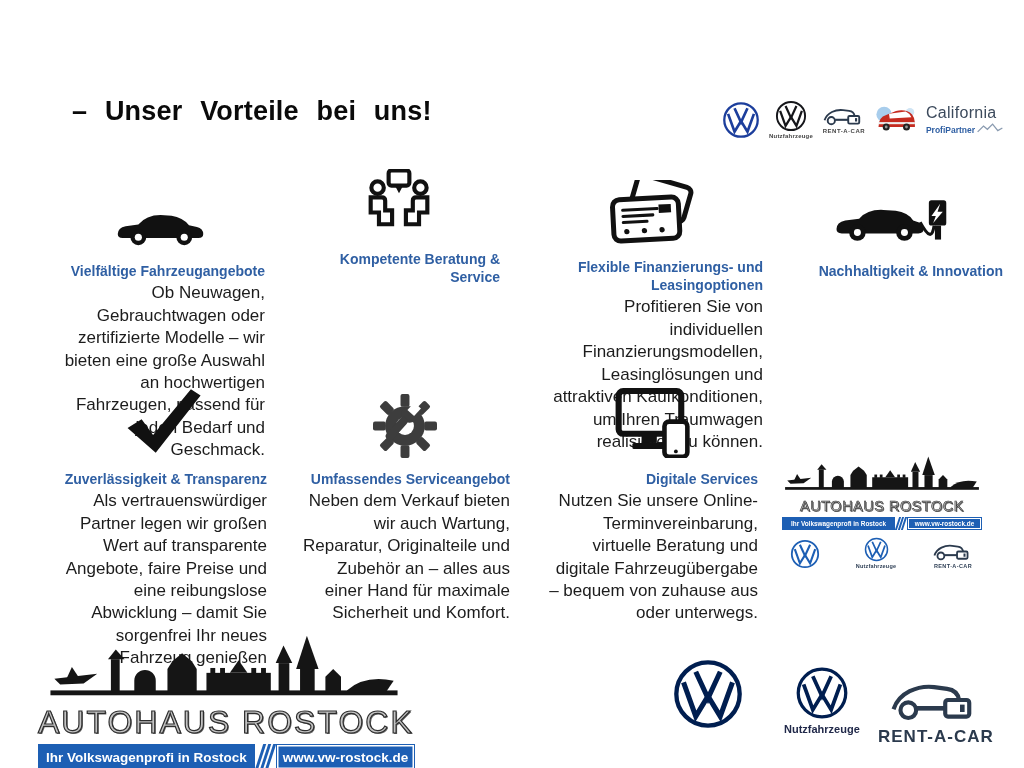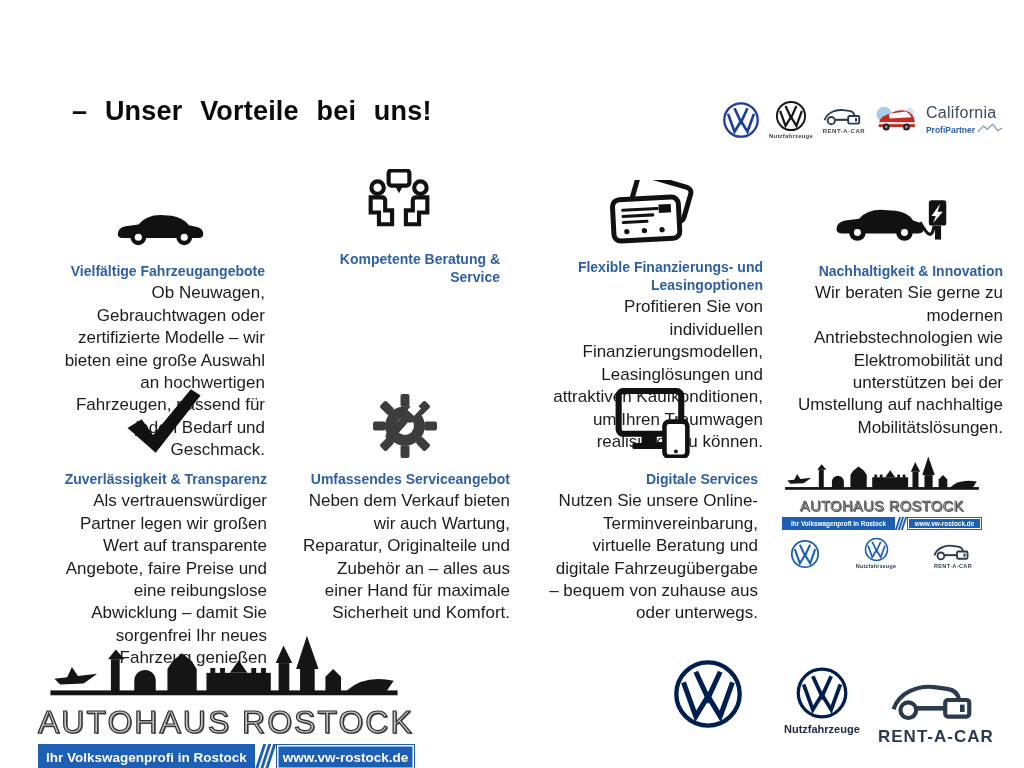--- a/index.html
+++ b/index.html
@@ -222,21 +222,20 @@
           <circle cx="82" cy="42" r="9.5" fill="#111"></circle>
             <circle cx="82" cy="42" r="4" fill="#fff"></circle>
           <path d="M100 30 C110 48 114 48 116 34" fill="none" stroke="#111" stroke-width="3.5"></path>
           <rect x="110" y="5" width="20" height="29" rx="3" fill="#111"></rect>
           <polygon points="123,9 113,23 118,23 115,31 126,18 120,18" fill="#fff"></polygon>
           <rect x="117" y="34" width="7" height="16" fill="#111"></rect>
         </svg>
       </span>
     </div>
     <h3 class="fh nowrap">Nachhaltigkeit &amp; Innovation</h3>
-    <p class="fb">Wir beraten Sie gerne zu modernen Antriebstechnologien wie Elektromobilität und unterstützen bei der Umstellung auf nachhaltige Mobilitätslösungen.</p>
   </section>
 
   <section class="feature row2" style="left:300px;top:388px;width:210px">
     <div class="icon-box">
       <span>
         <svg viewBox="0 0 100 100" width="64">
           <g fill="#3d3d3d">
             <rect x="43" y="0" width="14" height="20" rx="3"></rect>
             <rect x="43" y="0" width="14" height="20" rx="3" transform="rotate(45 50 50)"></rect>
             <rect x="43" y="0" width="14" height="20" rx="3" transform="rotate(90 50 50)"></rect>

